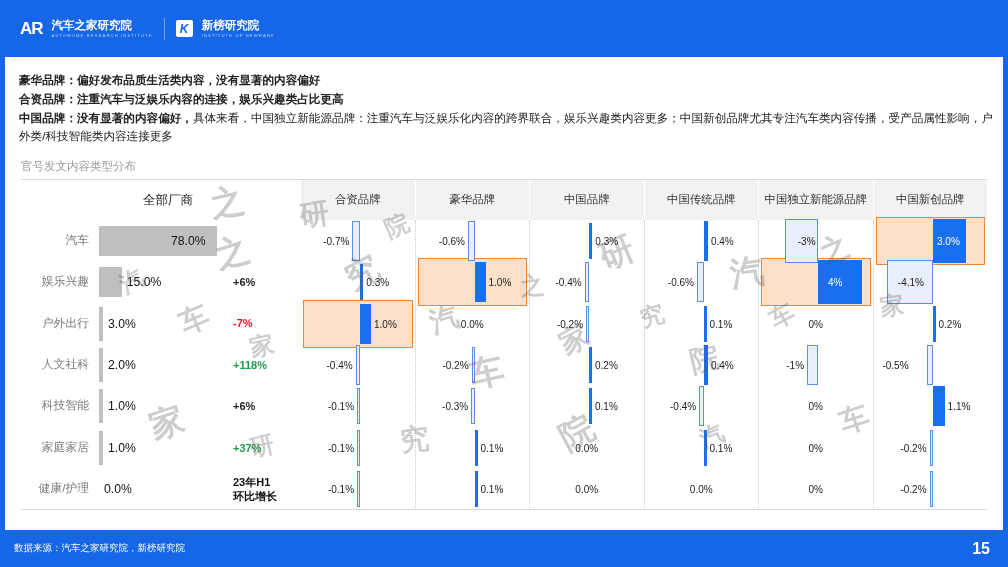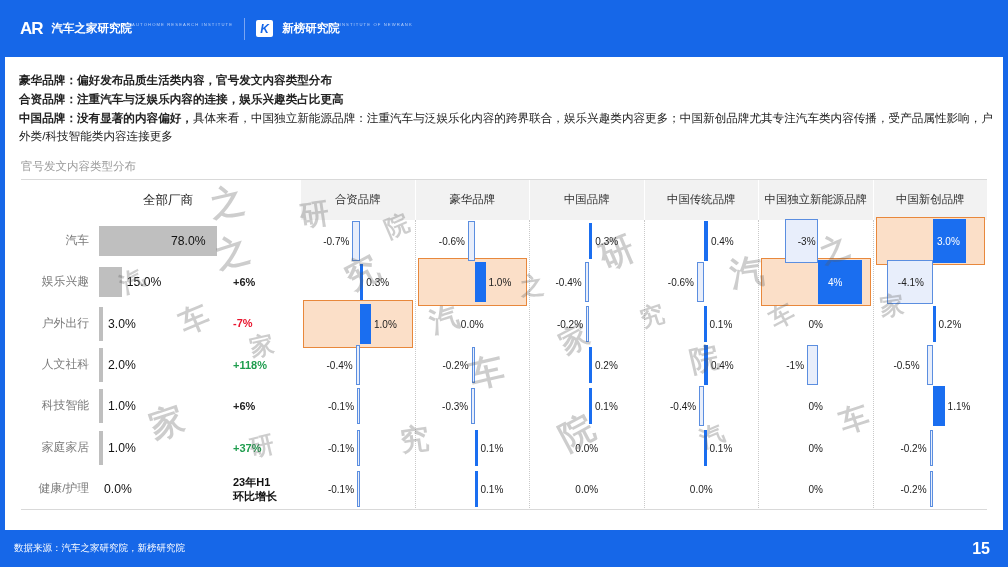--- a/index.html
+++ b/index.html
@@ -23,21 +23,21 @@
     font-size: 21.5px;
     font-weight: bold;
     letter-spacing: 0.3px;
     white-space: nowrap;
   }
   #logo-group { display: flex; align-items: center; gap: 9px; }
   .logo-mark {
     color: #fff; font-weight: bold; font-size: 17px; letter-spacing: -1px;
     line-height: 1;
   }
-  .logo-text-block { display: flex; justify-content: center; }
+  .logo-text-block { display: flex; flex-direction: column; justify-content: center; }
   .logo-cn { color: #fff; font-size: 11.5px; font-weight: bold; line-height: 1.15; white-space: nowrap;}
   .logo-en { color: #b9d0f8; font-size: 4.2px; letter-spacing: 1.1px; line-height: 1.2; white-space: nowrap;}
   .logo-div { width: 1px; height: 22px; background: #7aa5f2; margin: 0 2px; }
   .logo-sq {
     width: 17px; height: 17px; background: #fff; border-radius: 2px;
     display: flex; align-items: center; justify-content: center;
     color: #1667e8; font-weight: bold; font-size: 12px; font-style: italic;
   }
 
   
@@ -183,21 +183,21 @@
       <div class="logo-cn">新榜研究院</div>
       <div class="logo-en">INSTITUTE OF NEWRANK</div>
     </div>
   </div>
 </div>
 
 <div id="sheet">
 
   <div id="summary">
     <div>
-      <span class="lead">豪华品牌：</span><span class="lead">偏好发布品质生活类内容，官号发文内容类型分布</span>
+      <span class="lead">豪华品牌：</span><span class="lead">偏好发布品质生活类内容，没有显著的内容偏好</span>
     </div>
     <div>
       <span class="lead">合资品牌：</span><span class="lead">注重汽车与泛娱乐内容的连接，娱乐兴趣类占比更高</span>
     </div>
     <div>
       <span class="lead">中国品牌：没有显著的内容偏好，</span><span class="norm">具体来看，中国独立新能源品牌：注重汽车与泛娱乐化内容的跨界联合，娱乐兴趣类内容更多；中国新创品牌尤其专注汽车类内容传播，受产品属性影响，户外类/科技智能类内容连接更多</span>
     </div>
   </div>
 
   <div id="caption">官号发文内容类型分布</div>
@@ -440,21 +440,21 @@
             <div class="cell">
               <div class="cbar neg" style="width: 45.1px; height: 44px;"></div>
               <div class="clabel l white" style="margin-right: 8.55px; color: rgb(34, 34, 34);">-4.1%</div>
             </div>
             <div class="cell">
               <div class="cbar pos" style="width: 3px; height: 36px;"></div>
               <div class="clabel r" style="margin-left: 6px;">0.2%</div>
             </div>
             <div class="cell">
               <div class="cbar neg" style="width: 5.5px;"></div>
-              <div class="clabel l" style="margin-right: 13px;">-0.5%</div>
+              <div class="clabel l" style="margin-right: 24px;">-0.5%</div>
             </div>
             <div class="cell">
               <div class="cbar pos" style="width: 12.1px;"></div>
               <div class="clabel r" style="margin-left: 15.1px;">1.1%</div>
             </div>
             <div class="cell">
               <div class="cbar neg" style="width: 3px; height: 36px;"></div>
               <div class="clabel l" style="margin-right: 6px;">-0.2%</div>
             </div>
             <div class="cell">

